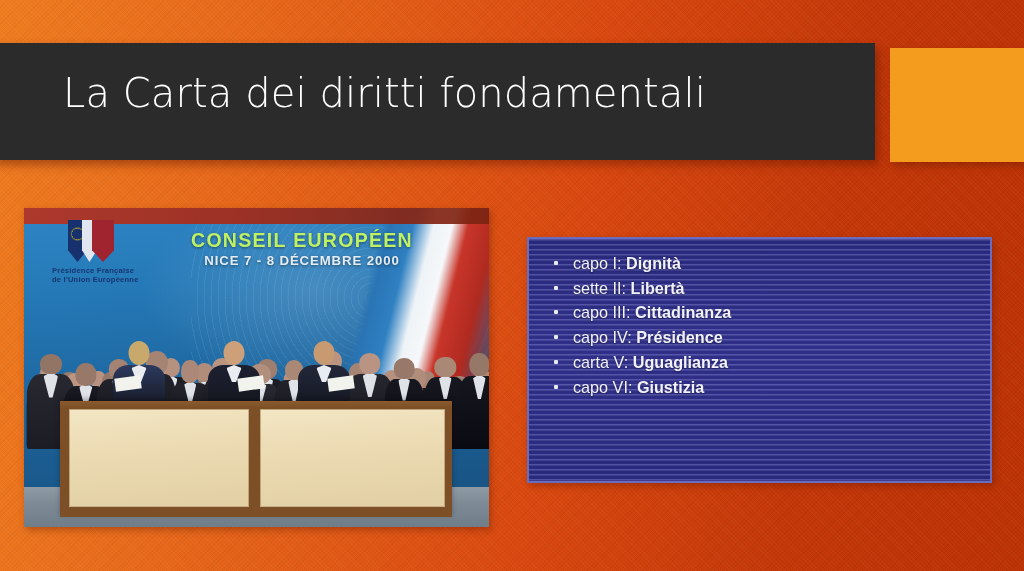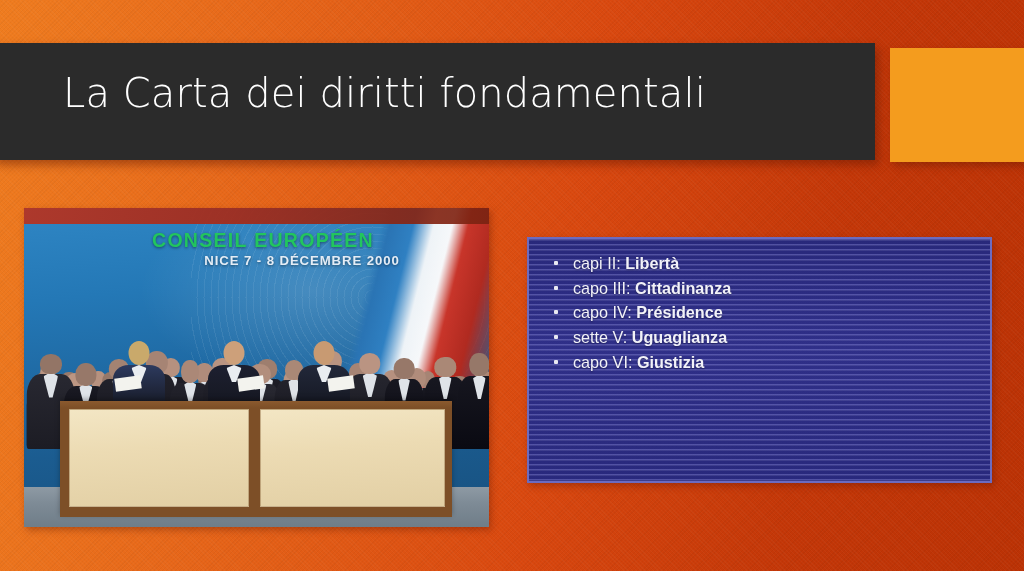--- a/index.html
+++ b/index.html
@@ -77,22 +77,22 @@
       rgba(160,40,30,.35) 88%,rgba(160,40,30,0) 100%);
     transform:rotate(-4deg);
     filter:blur(.4px);
   }
   .ph-flagtop{
     position:absolute;left:0;top:0;width:100%;height:16px;
     background:linear-gradient(90deg,#b8321f 0%,#a62a18 45%,#7a2312 100%);
     opacity:.92;
   }
   .ph-headline{
-    position:absolute;left:128px;top:21px;width:300px;text-align:left;
-    color:#22c55e;font-weight:700;font-size:19.5px;letter-spacing:1.3px;
+    position:absolute;left:128px;top:21px;width:300px;text-align:center;
+    color:#bef264;font-weight:700;font-size:19.5px;letter-spacing:1.3px;
     text-shadow:0 1px 3px rgba(0,0,0,.45);
   }
   .ph-subline{
     position:absolute;left:128px;top:45px;width:300px;text-align:center;
     color:#e4edf6;font-weight:700;font-size:13.2px;letter-spacing:.9px;
     text-shadow:0 1px 3px rgba(0,0,0,.45);
   }
   
   .ph-logo{position:absolute;left:28px;top:12px;width:120px;height:62px;}
   .lg-shield{position:absolute;left:16px;top:0;width:46px;height:42px;}
@@ -205,20 +205,30 @@
     <div class="title-text">La Carta dei diritti fondamentali</div>
   </div>
   <div class="accent-block"></div>
 
   <div class="photo">
     <div class="ph-backdrop"></div>
     <div class="ph-ripple"></div>
     <div class="ph-flag"></div>
     <div class="ph-flagtop"></div>
 
+    <div class="ph-logo">
+      <div class="lg-shield">
+        <div class="lg-blue"></div>
+        <div class="lg-star"></div>
+        <div class="lg-white"></div>
+        <div class="lg-red"></div>
+      </div>
+      <div class="lg-l1">Présidence Française</div>
+      <div class="lg-l2">de l'Union Européenne</div>
+    </div>
 
     <div class="ph-headline">CONSEIL EUROPÉEN</div>
     <div class="ph-subline">NICE 7 - 8 DÉCEMBRE 2000</div>
 
     <div class="ph-floor"></div>
 
     <div class="ph-crowd">
       <div class="row row3" id="rowBack">
           <div class="p" style="left: 2.25082px; width: 32.5223px; height: 75.4504px; bottom: 16px;">
             <div class="body" style="width: 32.5223px; height: 57.6656px; background: linear-gradient(rgb(30, 30, 39) 0%, rgb(18, 18, 26) 100%);"></div>
@@ -475,22 +485,23 @@
 
     <div class="ph-table">
       <div class="ph-panel ph-panelL"></div>
       <div class="ph-panel ph-panelR"></div>
     </div>
   </div>
 
   <div class="bluebox">
     <div class="bb-inner">
       <ul class="bb-list" id="chapters">
-          <li class="bb-li"><span class="bullet"></span><span>capi II: </span><b>Libertà</b></li>
+          <li class="bb-li"><span class="bullet"></span><span>capo I: </span><b>Dignità</b></li>
+          <li class="bb-li"><span class="bullet"></span><span>sette II: </span><b>Libertà</b></li>
           <li class="bb-li"><span class="bullet"></span><span>capo III: </span><b>Cittadinanza</b></li>
           <li class="bb-li"><span class="bullet"></span><span>capo IV: </span><b>Présidence</b></li>
-          <li class="bb-li"><span class="bullet"></span><span>sette V: </span><b>Uguaglianza</b></li>
+          <li class="bb-li"><span class="bullet"></span><span>carta V: </span><b>Uguaglianza</b></li>
           <li class="bb-li"><span class="bullet"></span><span>capo VI: </span><b>Giustizia</b></li>
         </ul>
     </div>
   </div>
 
 </div>
 
 </body></html>

